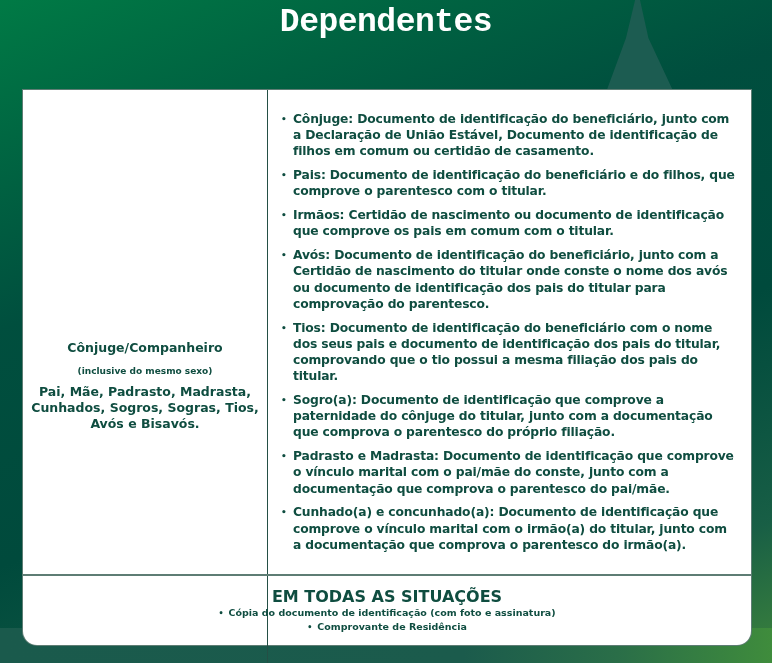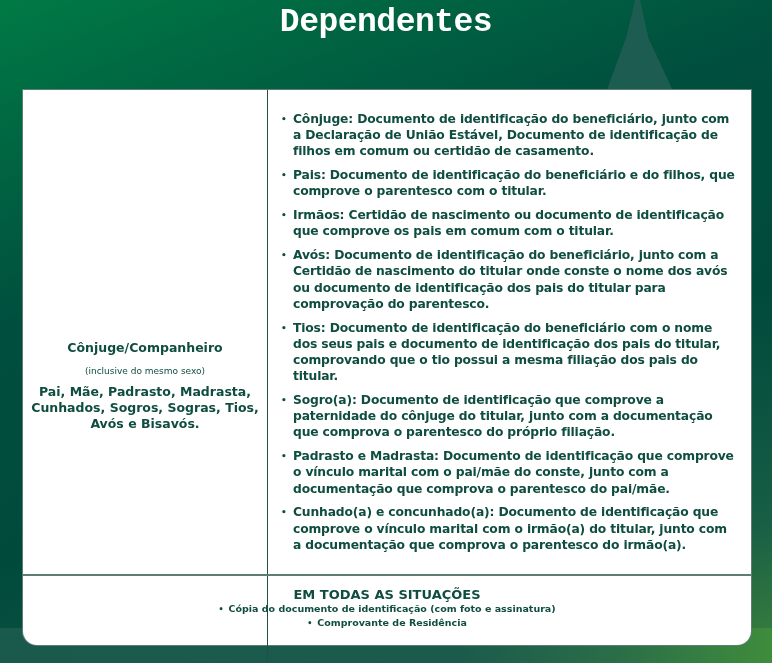--- a/index.html
+++ b/index.html
@@ -31,34 +31,34 @@
     background: #ffffff; border-radius: 0 0 14px 14px;
     box-shadow: 0 0 0 1px #5e7d74;
   }
   .col-left {
     position: absolute; left: 0; top: 0; width: 244px; height: 592px;
     border-right: 1.5px solid #244f45;
     display: flex; flex-direction: column; justify-content: center; align-items: center;
     text-align: center; color: #0f4d40;
   }
   .left-title { font-size: 12.5px; font-weight: bold; }
-  .left-sub { font-size: 9px; font-weight: normal; margin-top: 11px; }
+  .left-sub { font-size: 9px; font-weight: bold; margin-top: 11px; }
   .left-list { font-size: 12.5px; font-weight: bold; margin-top: 8px; line-height: 16px; padding: 0 8px; }
   .col-right {
     position: absolute; left: 246px; top: 0; width: 482px; height: 484px;
     padding: 21px 12px 0 12px; box-sizing: border-box; color: #0f4d40;
   }
   .req { display: flex; font-size: 12.3px; font-weight: bold; line-height: 16.2px; margin-bottom: 7.6px; letter-spacing: -0.15px; }
   .bullet { width: 12px; flex: 0 0 12px; font-size: 9px; }
   .req-text { flex: 1; }
   .hdivider { position: absolute; left: 0; top: 484px; width: 728px; height: 1.5px; background: #5e7d74; }
   .footer {
     position: absolute; left: 0; top: 497px; width: 728px; text-align: center; color: #0f4d40;
   }
-  .footer-title { font-size: 13px; font-weight: bold; }
+  .footer-title { font-size: 16px; font-weight: bold; }
   .footer-item { font-size: 9.5px; font-weight: bold; line-height: 13px; }
   .footer-item .fb { font-size: 8px; margin-right: 5px; }
 </style>
 </head>
 <body>
 
 <div class="bg-dark"></div>
 <div class="spike"></div>
 <div class="bottom-band"></div>
 

